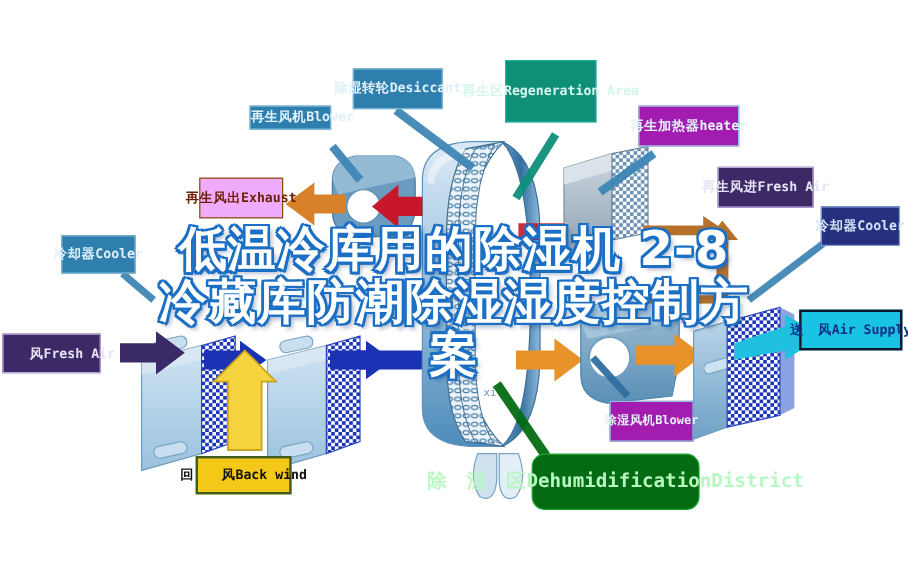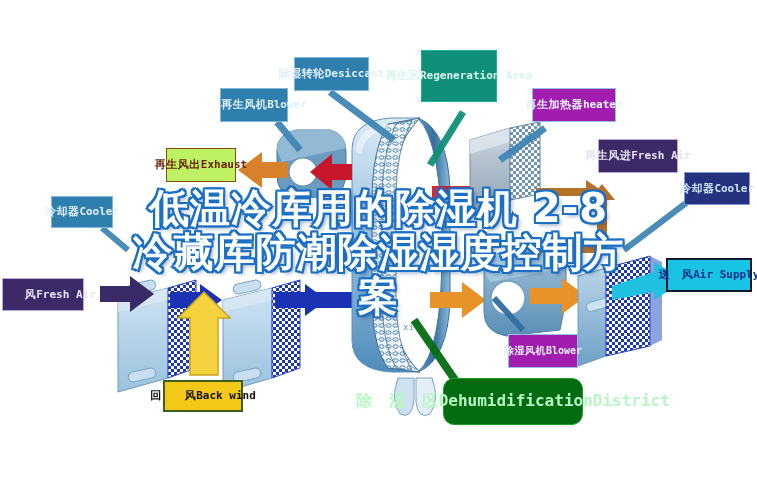--- a/index.html
+++ b/index.html
@@ -14,21 +14,21 @@
     position:absolute;box-sizing:border-box;
     display:flex;align-items:center;justify-content:center;
     line-height:1.06;text-align:center;white-space:nowrap;z-index:40;
   }
   .lbl .cn{font-family:"DejaVu Sans",sans-serif;font-weight:bold;letter-spacing:.5px;}
   .lbl .en{font-family:"DejaVu Sans Mono",monospace;font-weight:bold;}
 
   .blue-lbl{background:#2f7fae;color:#dff0fa;border:1px solid #7fb8d6;}
   .blue-lbl2{background:#a21caf;color:#e4f2fb;border:1px solid #8ec4de;}
   .teal-lbl{background:#0f8f78;color:#d6f5ee;border:1px solid #19b397;}
-  .orange-lbl{background:#bef264;color:#6b1f06;border:1px solid #8a4f06;}
+  .orange-lbl{background:#f0abfc;color:#6b1f06;border:1px solid #8a4f06;}
   .purple-lbl{background:#3c2a66;color:#e8e2f5;border:1px solid #b9a9de;}
   .navy-lbl{background:#25307e;color:#cfe3f7;border:1px solid #7f97d8;}
   .yellow-lbl{background:#f4c816;color:#111111;border:2px solid #3d5f1e;}
   .green-lbl{background:#046b12;color:#b7f7c2;border:1px solid #17a32a;}
   .cyan-lbl{background:#19c3e3;color:#10308c;border:2px solid #0f172a;}
 
   
   svg.lead{position:absolute;left:0;top:0;width:757px;height:488px;z-index:30;pointer-events:none;}
   svg.diagram{position:absolute;left:0;top:0;width:757px;height:488px;z-index:10;}
 
@@ -186,21 +186,21 @@
     <path d="M102,228 L128,250" stroke="#3f86b4" stroke-width="6" fill="none" opacity=".95"></path>
     <path d="M523,330 L494,298" stroke="#2f6fa0" stroke-width="6" fill="none" opacity=".95"></path>
     <path d="M455,380 L414,320" stroke="#046b12" stroke-width="8" fill="none" opacity=".95"></path>
   </svg>
 
   <div class="lbl blue-lbl" style="left:294px;top:57px;width:75px;height:34px;font-size:11px;">
     <span class="cn">除湿转轮</span>
     <span class="en">Desiccant</span>
   </div>
 
-  <div class="lbl blue-lbl" style="left:220px;top:88px;width:68px;height:34px;font-size:11px;padding-left:20px;">
+  <div class="lbl blue-lbl" style="left:208px;top:88px;width:68px;height:20px;font-size:11px;padding-left:20px;">
     <span class="cn">再生风机</span>
     <span class="en">Blower</span>
   </div>
 
   <div class="lbl teal-lbl" style="left:421px;top:50px;width:76px;height:52px;font-size:11px;">
     <span class="cn">再生区</span>
     <span class="en">Regenerati</span>
     <span class="en">on Area</span>
   </div>
 

